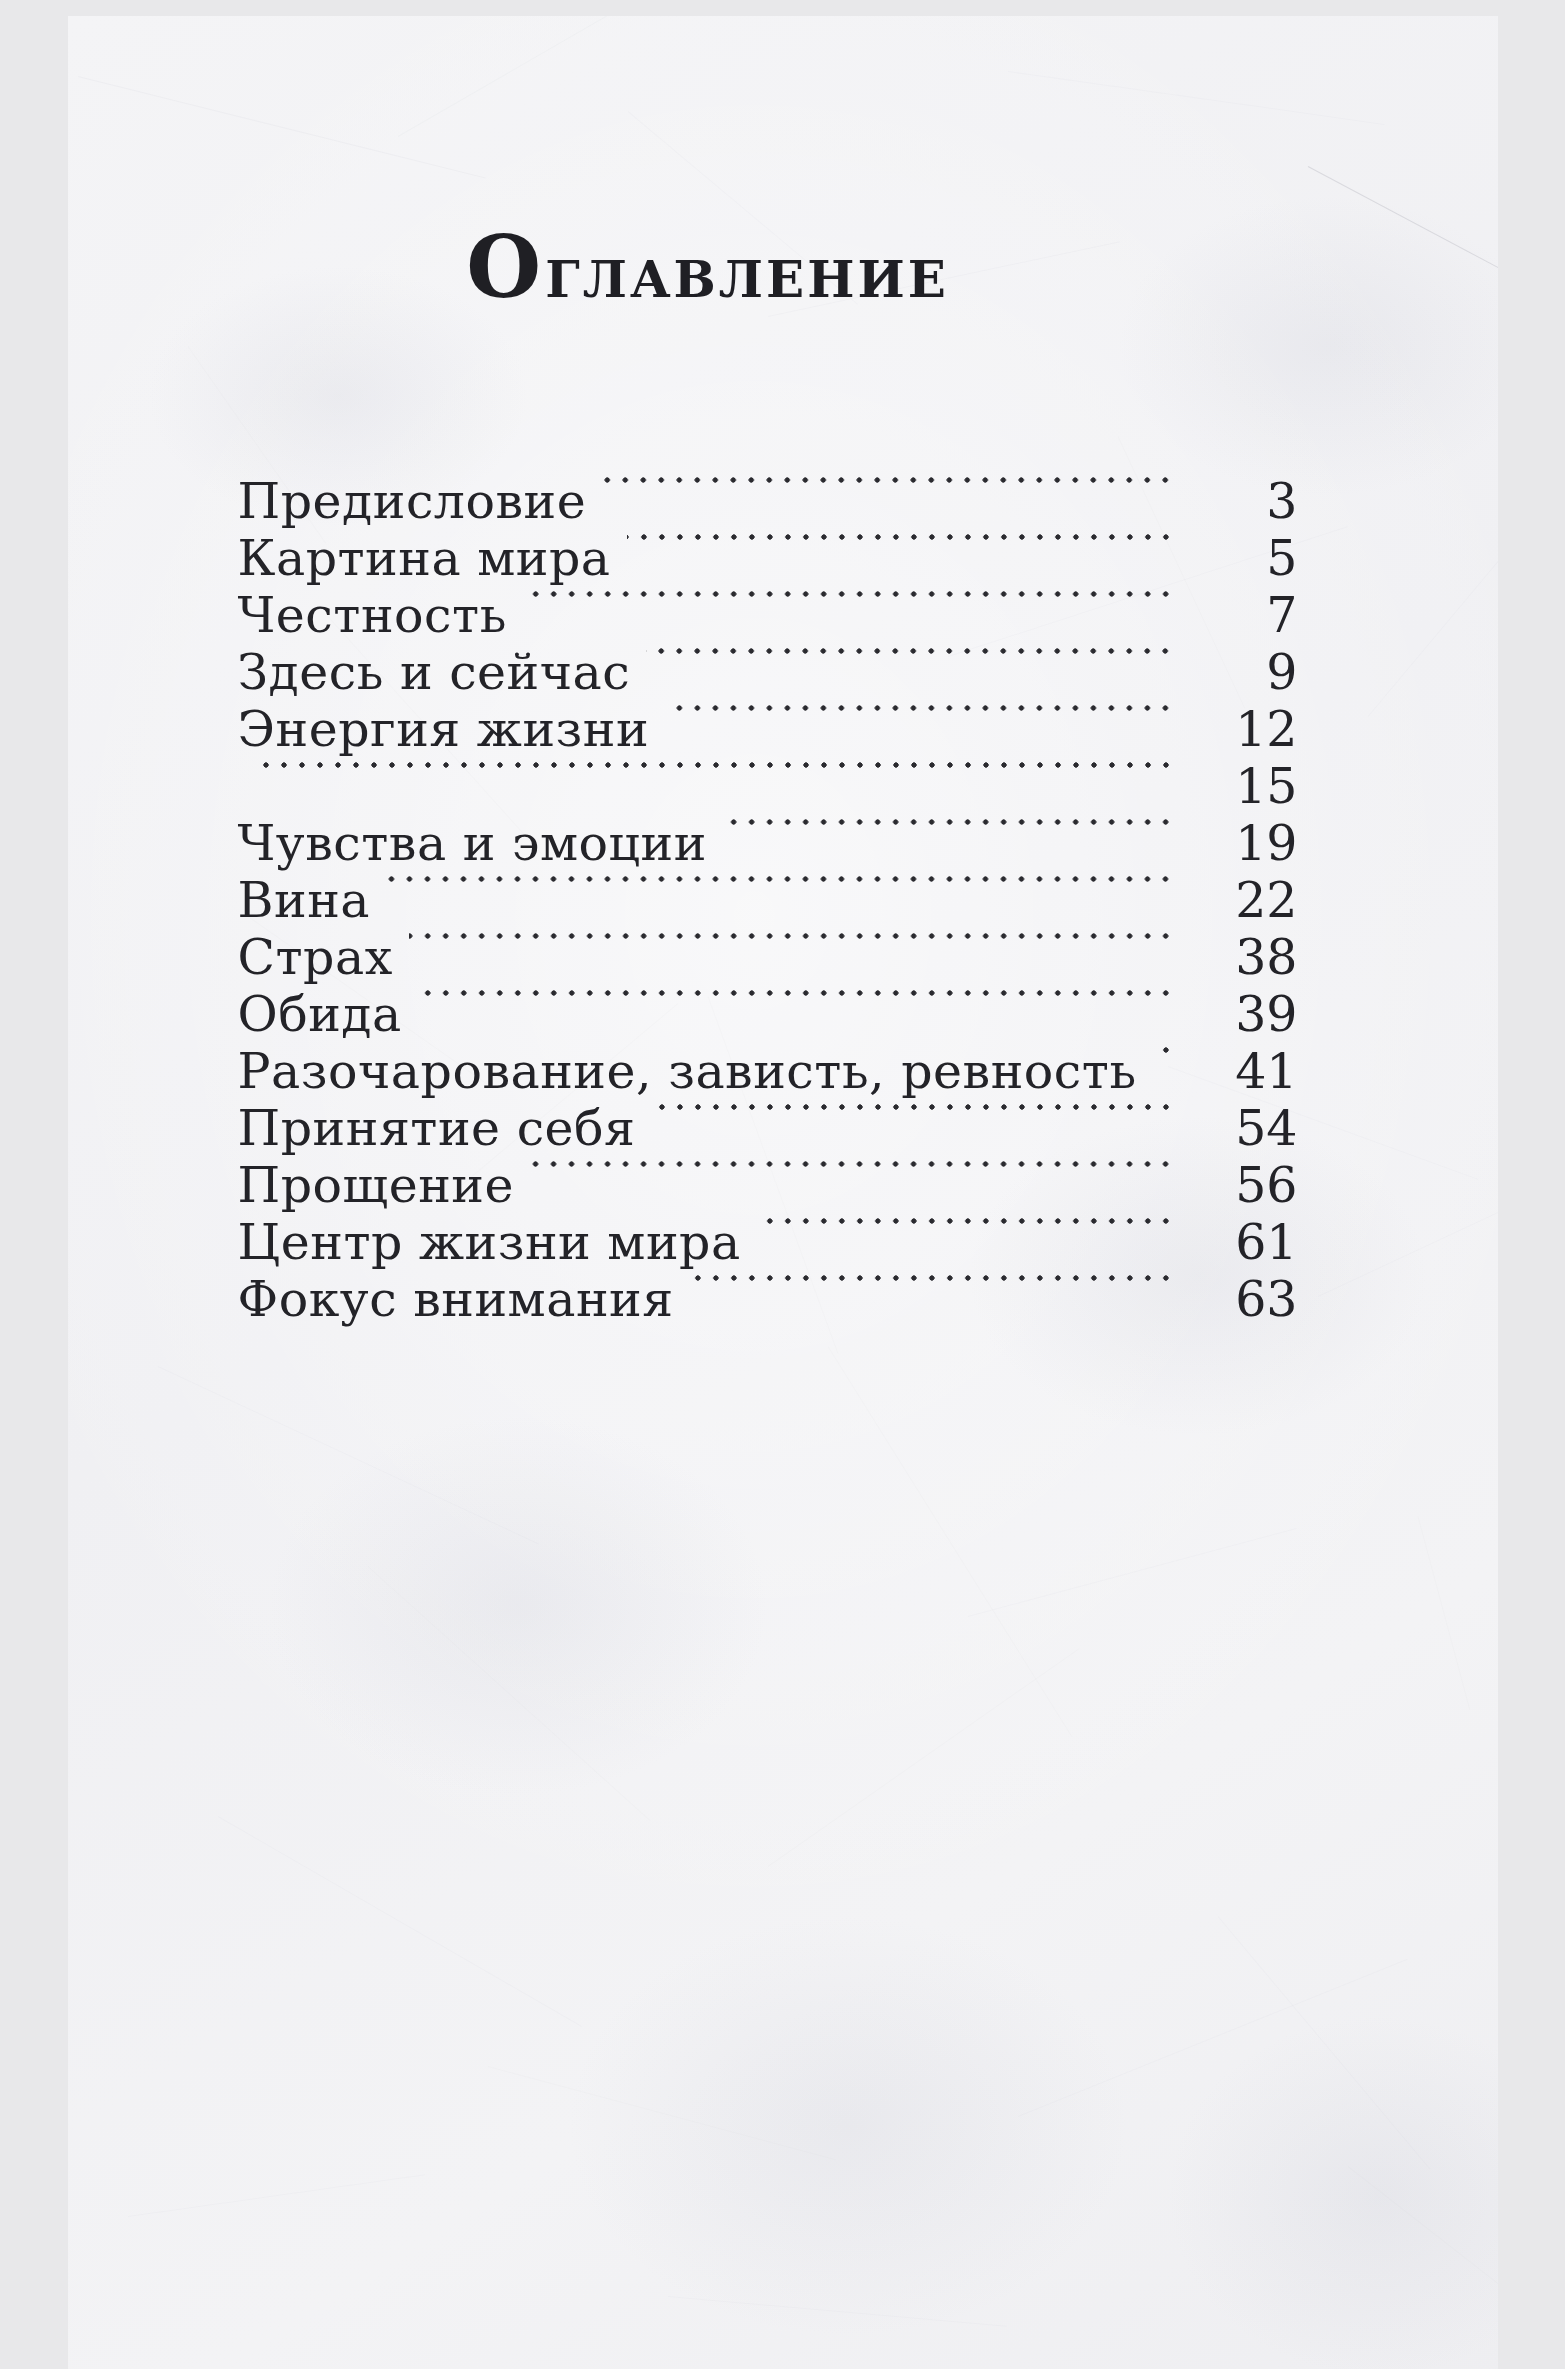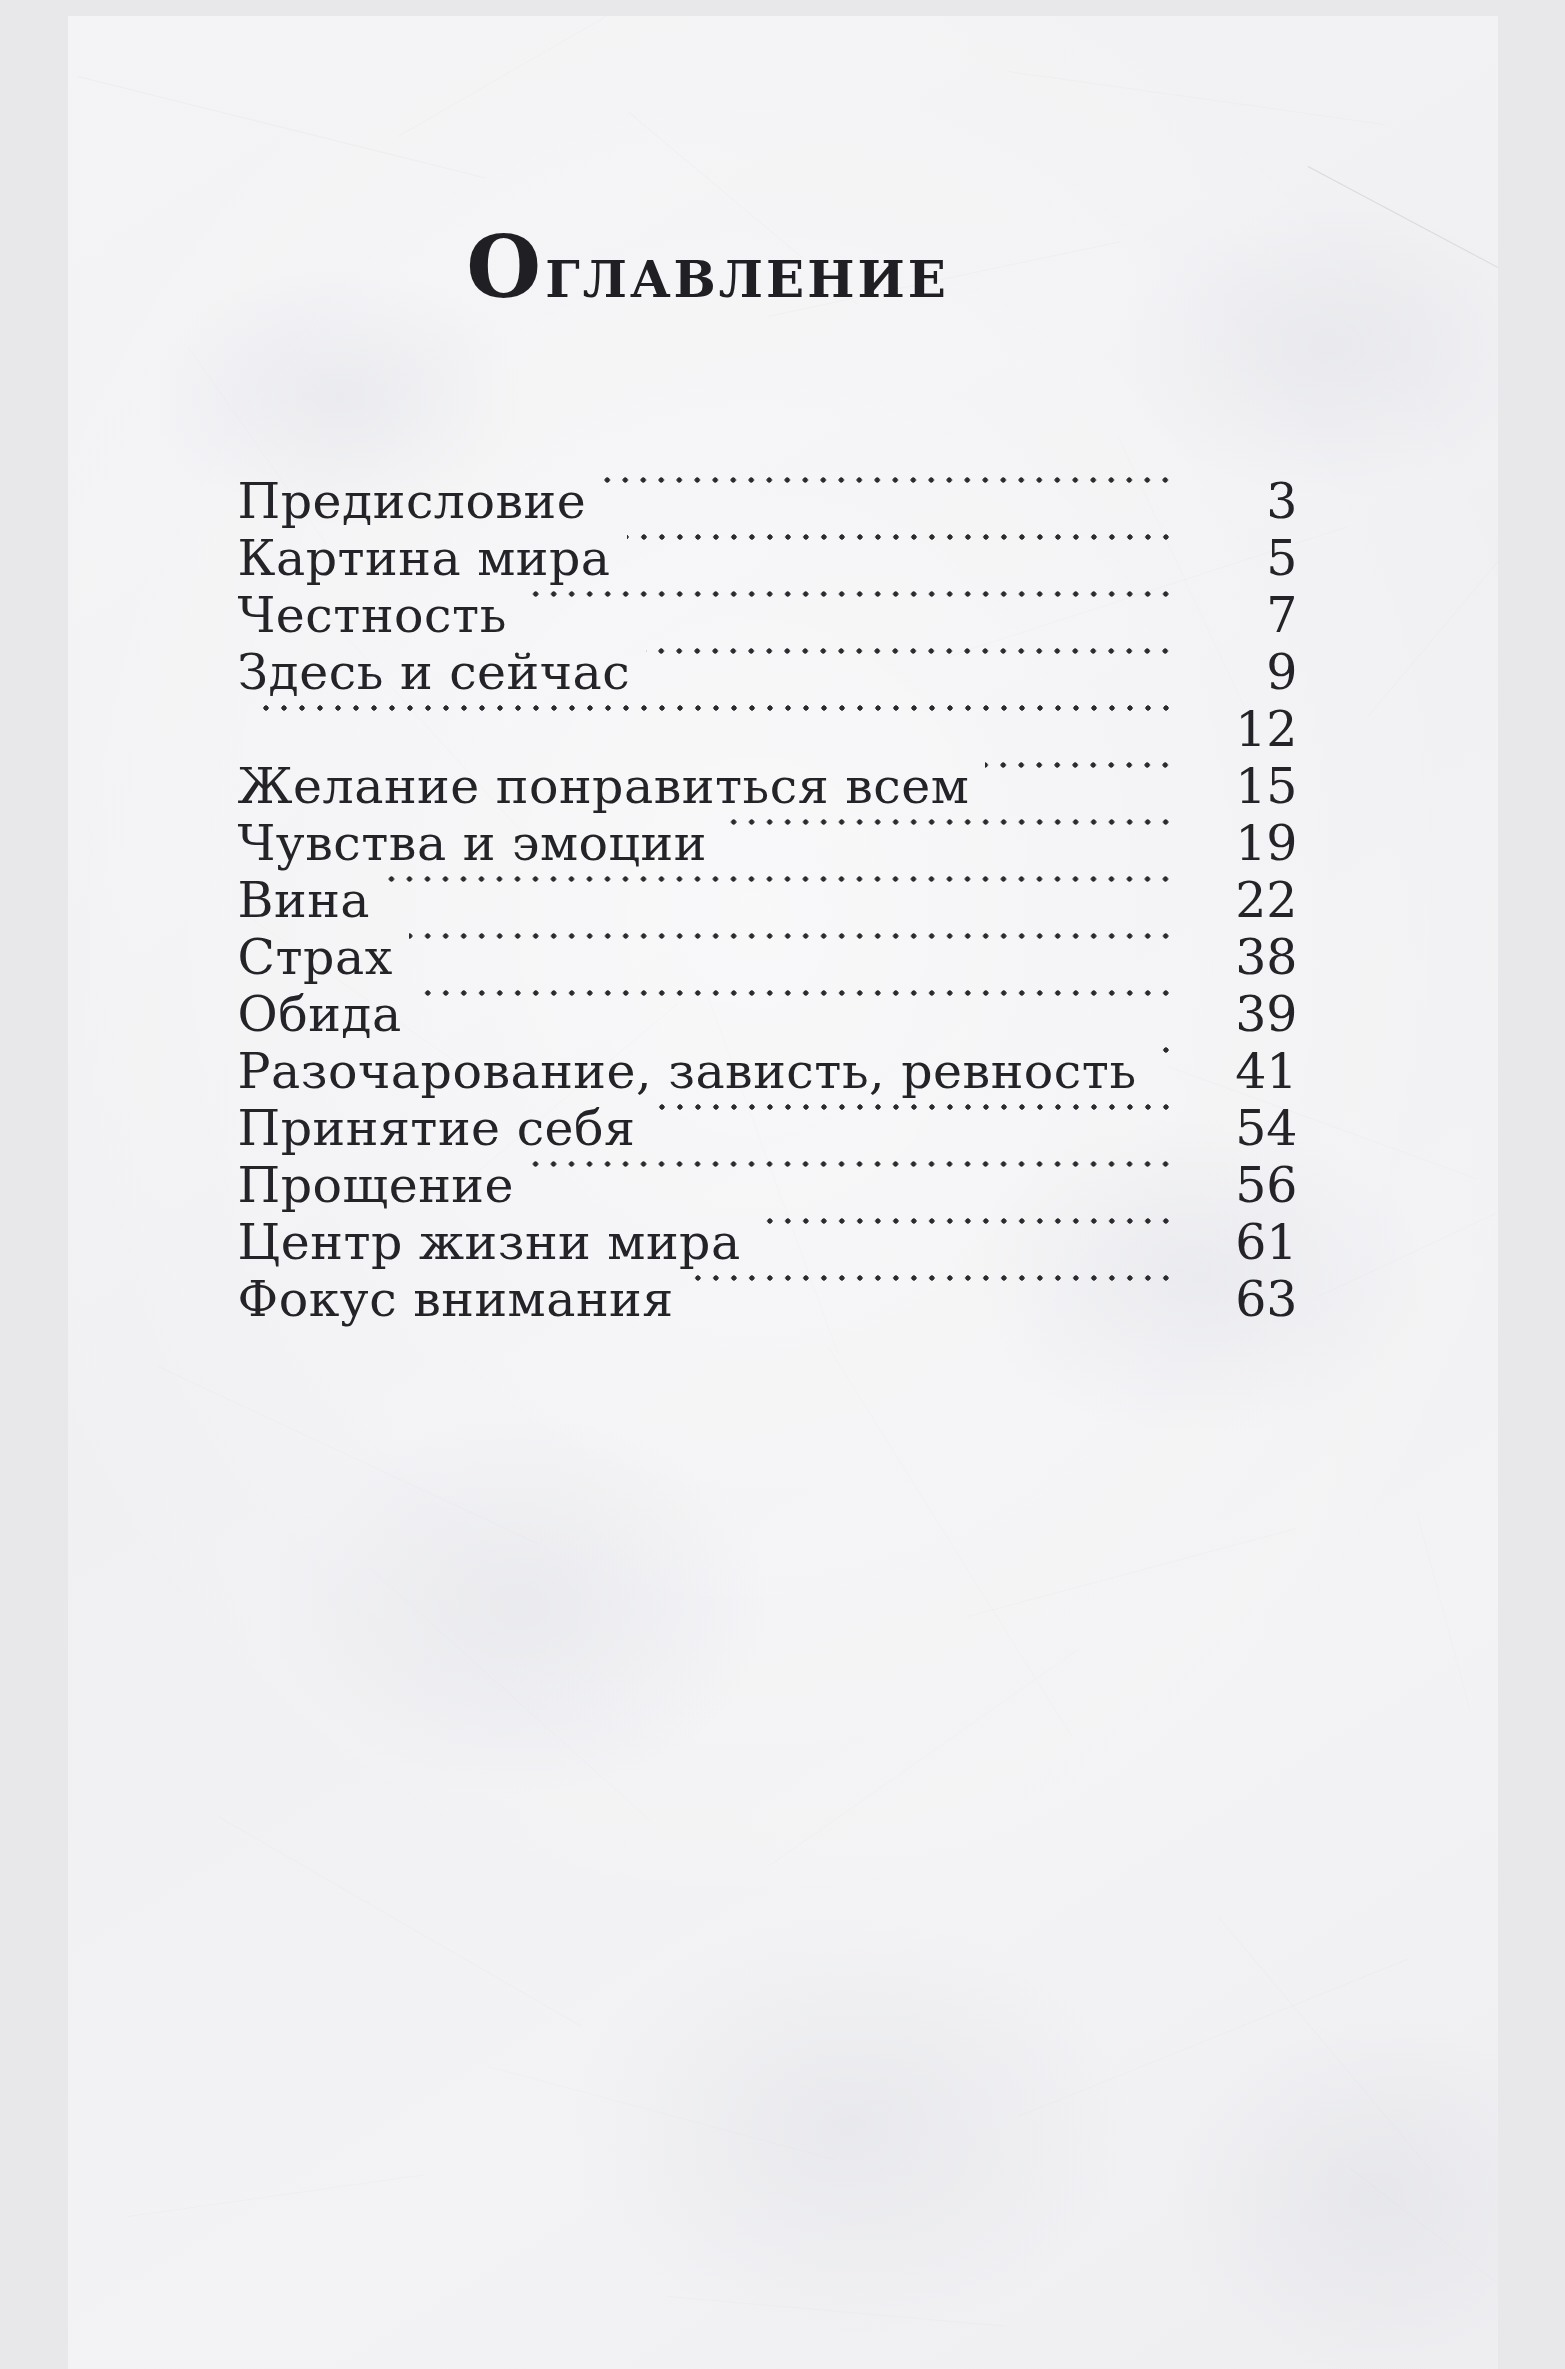--- a/index.html
+++ b/index.html
@@ -151,26 +151,26 @@
       <span class="toc-page">7</span>
     </div>
 
     <div class="toc-row">
       <span class="toc-label">Здесь и сейчас</span>
       <span class="toc-dots"></span>
       <span class="toc-page">9</span>
     </div>
 
     <div class="toc-row">
+      <span class="toc-label">Энергия жизни</span>
       <span class="toc-dots"></span>
       <span class="toc-page">12</span>
     </div>
 
     <div class="toc-row">
-      <span class="toc-label">Желание понравиться всем</span>
       <span class="toc-dots"></span>
       <span class="toc-page">15</span>
     </div>
 
     <div class="toc-row">
       <span class="toc-label">Чувства и эмоции</span>
       <span class="toc-dots"></span>
       <span class="toc-page">19</span>
     </div>
 

